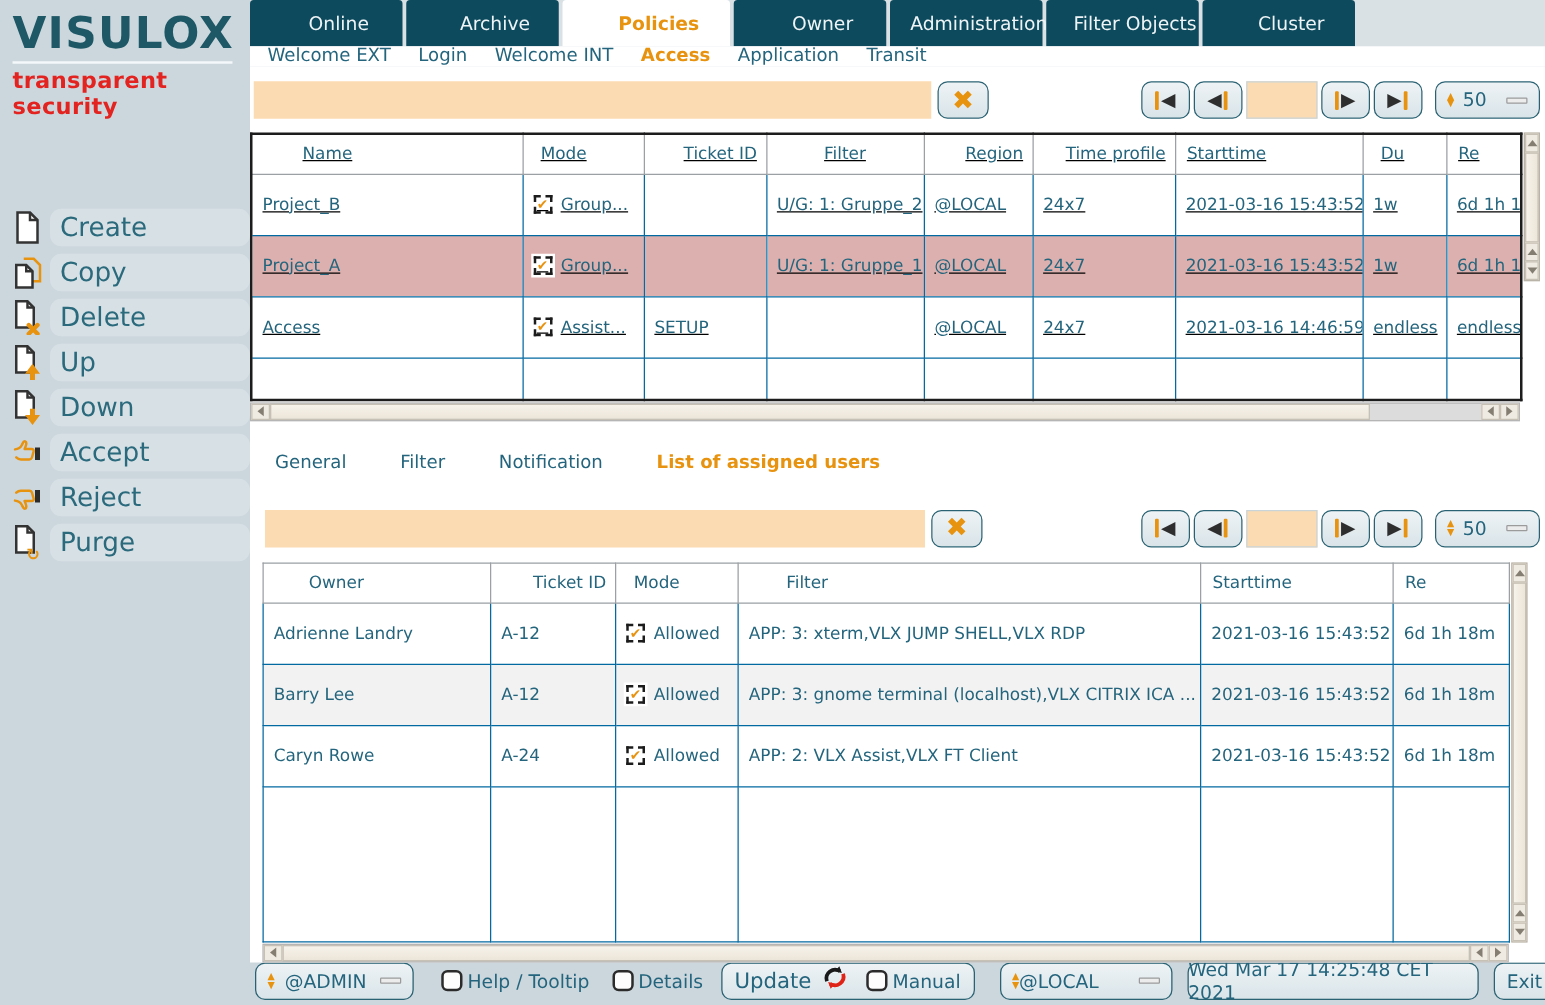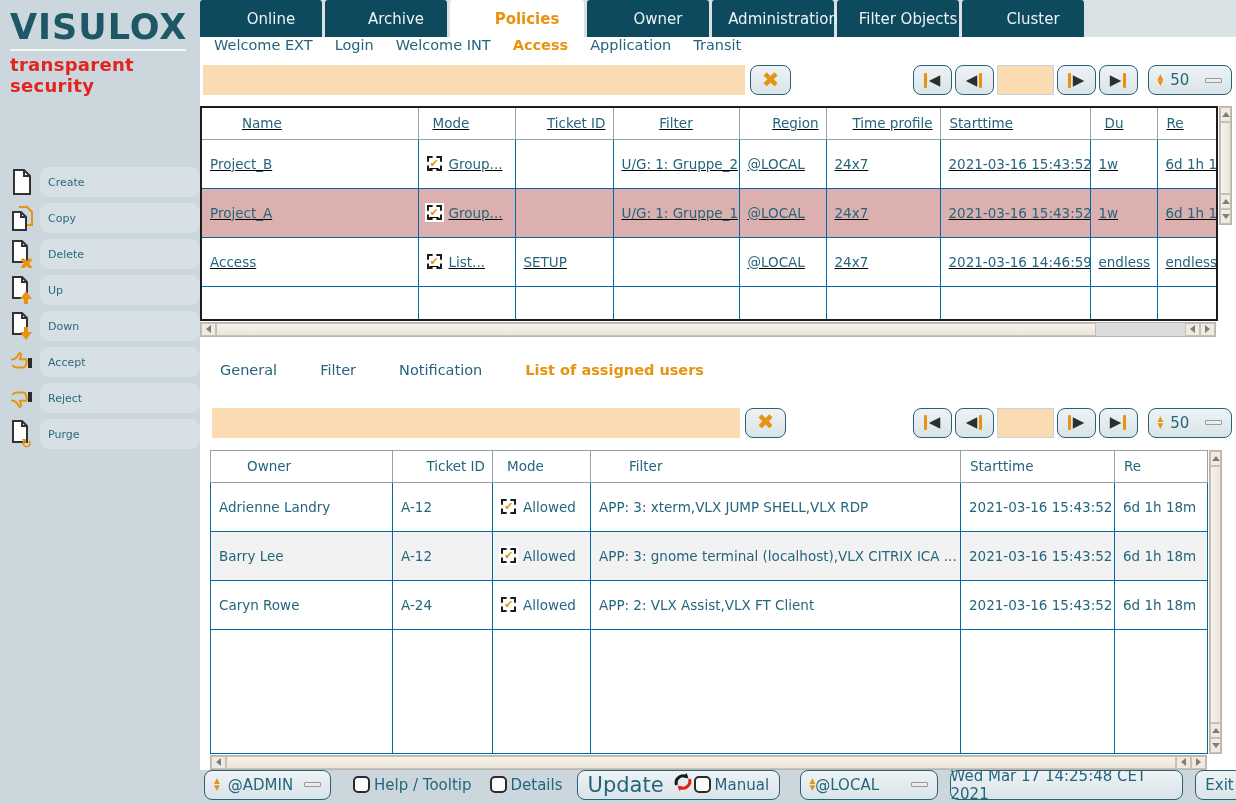--- a/index.html
+++ b/index.html
@@ -10,21 +10,21 @@
   
   .sidebar { width:200px; flex-shrink:0; background:#ccd7dd; }
   .logo { padding:10px 8px 0 10px; }
   .logo-title { color:#1e5765; font-size:35px; font-weight:800; letter-spacing:1px; line-height:1.0; }
   .logo-underline { width:176px; height:2px; background:#f4f8fa; margin:4px 0 3px 0; }
   .logo-subtitle { color:#e32320; font-size:18px; font-weight:bold; letter-spacing:0.3px; }
   .side-items { margin-top:68px; }
   .side-item { height:36px; position:relative; display:flex; align-items:center; cursor:pointer; }
   .side-item .pill { position:absolute; left:40px; right:0; top:3px; bottom:3px; background:#d7e0e5; border-radius:9px; }
   .side-item .sicon { width:26px; height:28px; margin-left:10px; z-index:1; display:flex; align-items:center; }
-  .side-item .slabel { margin-left:12px; z-index:1; color:#2a6a7c; font-size:11px; }
+  .side-item .slabel { margin-left:12px; z-index:1; color:#2a6a7c; font-size:21px; }
 
   
   .rightcol { flex:1; display:flex; flex-direction:column; }
   .topnav { height:45px; background:#d9e1e5; display:flex; align-items:flex-end; }
   .tab { height:37px; width:122px; background:#0d4a5d; color:#eef4f6; display:flex; align-items:center;
     justify-content:center; font-size:15px; margin-right:3px; border-radius:3px 3px 0 0; cursor:pointer; white-space:nowrap;padding-left:20px; }
   .tab.active { background:#ffffff; color:#e8930f; font-weight:bold; width:134px; }
   .subtabs { height:40px; background:#ffffff; display:flex; align-items:center; padding-left:14px; gap:22px; }
   .subtab { color:#24657d; font-size:14.5px; cursor:pointer; white-space:nowrap; }
   .subtab.active { color:#e8930f; font-weight:bold; }
@@ -99,21 +99,21 @@
   .statusbar { height:52px; background:linear-gradient(#ccd7dd 0 42px, #b9c4ca 50px, #aab5bc 52px);
     display:flex; align-items:center; padding:0 0 8px 4px; }
   .chipbox { height:30px; border:1px solid #2a6273; border-radius:8px; background:linear-gradient(#eef3f5,#d9e4e9);
     display:flex; align-items:center; color:#24657d; font-size:15px; }
   .sb-select { width:127px; padding:0 9px; cursor:pointer; }
   .sb-select .pval { margin-left:8px; }
   .cbgroup { display:flex; align-items:center; gap:4px; cursor:pointer; }
   .cbox { width:17px; height:17px; border:2.5px solid #2b2b2b; border-radius:5px; background:#fdfdfd; flex-shrink:0; }
   .cblabel { color:#24657d; font-size:15px; white-space:nowrap; }
   .updgroup { width:203px; padding:0 10px; justify-content:space-between; }
-  .updlabel { font-size:21px; color:#24657d; cursor:pointer; display:flex; align-items:center; gap:8px; }
+  .updlabel { font-size:17px; color:#24657d; cursor:pointer; display:flex; align-items:center; gap:8px; }
   .sb-local { width:138px; padding:0 9px; margin-left:20px; cursor:pointer; }
   .datebox { width:233px; justify-content:center; margin-left:12px; font-size:15px; }
   .exitbtn { width:50px; justify-content:center; margin-left:12px; cursor:pointer; }
   .ml22 { margin-left:22px; } .ml18 { margin-left:18px; } .ml14 { margin-left:14px; }
 </style>
 </head>
 <body>
 
 <div class="app">
 
@@ -345,21 +345,21 @@
                 <td>1w</td>
                 <td>6d 1h 18m</td>
               </tr>
               <tr class="data">
                 <td>Access</td>
                 <td>
                     <div class="mode-wrap">
                       <span class="modebox">
                         <span>✔</span>
                       </span>
-                      <span>List...</span>
+                      <span>Assist...</span>
                     </div>
                   </td>
                 <td>SETUP</td>
                 <td></td>
                 <td>@LOCAL</td>
                 <td>24x7</td>
                 <td>2021-03-16 14:46:59</td>
                 <td>endless</td>
                 <td>endless</td>
               </tr>

